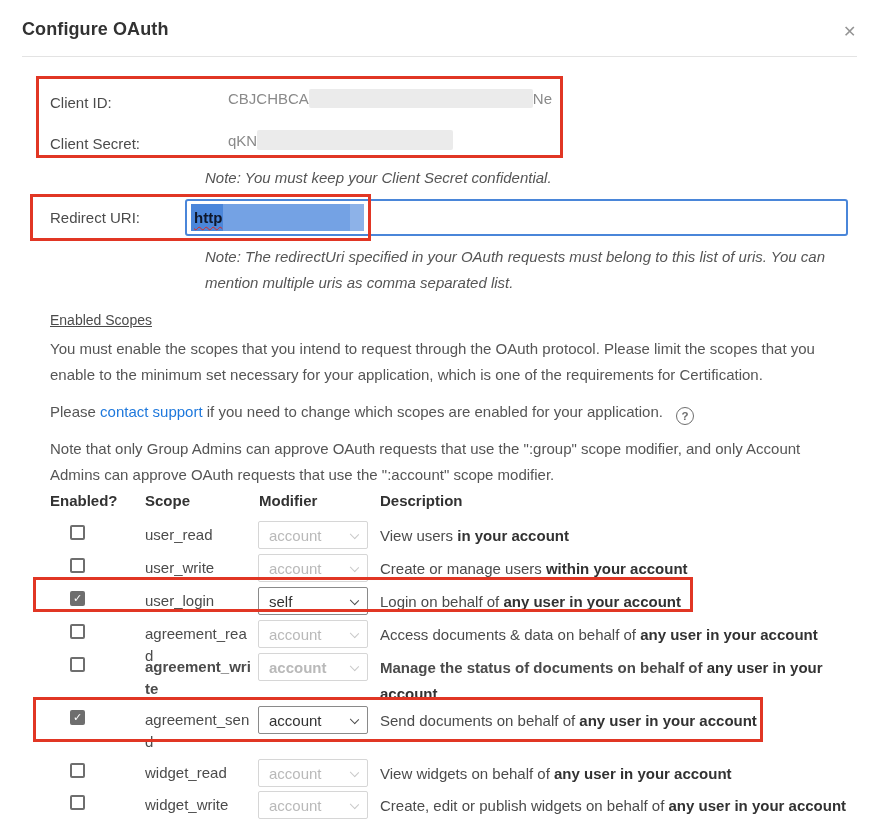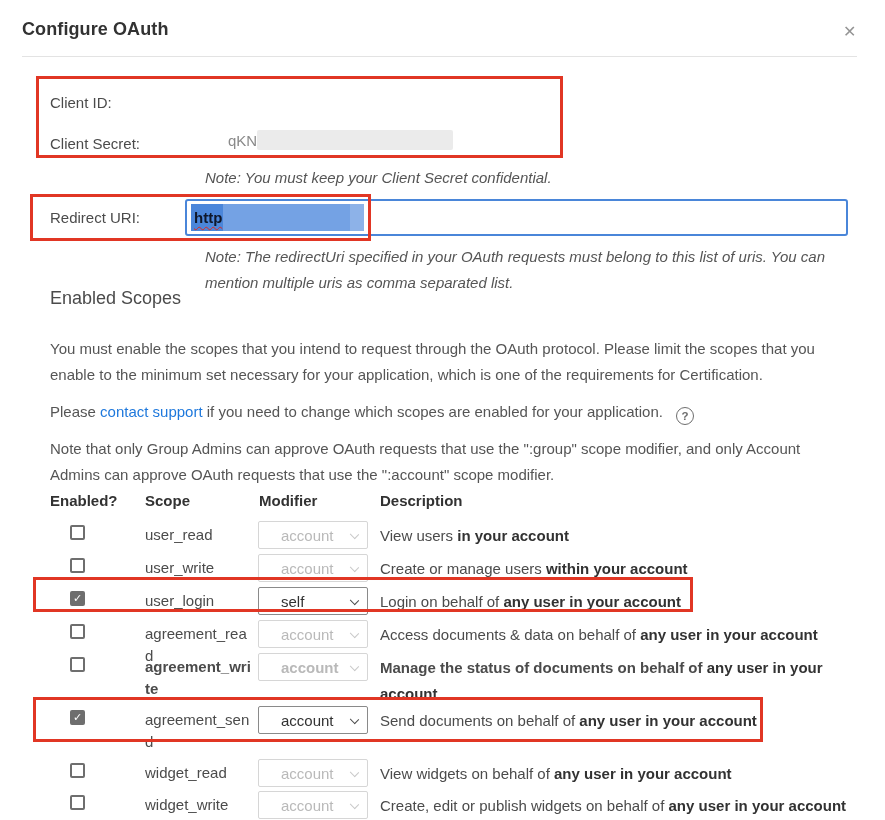--- a/index.html
+++ b/index.html
@@ -37,21 +37,21 @@
     text-decoration:underline wavy #e0281e 1px;text-underline-offset:3px;}
   .sel-light{display:inline-block;width:127px;height:27px;background:var(--sel-light);}
   .sel-tail{display:inline-block;width:14px;height:27px;background:#8db2e8;}
 
   .ann-box{border:3px solid var(--annotation);pointer-events:none;}
   .box1{left:36px;top:76px;width:527px;height:82px;}
   .box2{left:30px;top:194px;width:341px;height:47px;}
   .box3{left:33px;top:577px;width:660px;height:35px;}
   .box4{left:33px;top:697px;width:730px;height:45px;}
 
-  .section-heading{left:50px;top:288px;font-size:18px;color:var(--text);}
+  .section-heading{left:50px;top:312px;font-size:14px;color:var(--text);text-decoration:underline;}
   .para{font-size:15px;color:#555;line-height:26px;}
   .p1{left:50px;top:336px;width:800px;}
   .p2{left:50px;top:399px;width:800px;white-space:nowrap;}
   .p3{left:50px;top:436px;width:800px;}
   .link{color:var(--link);cursor:pointer;}
   .help-icon{display:inline-flex;align-items:center;justify-content:center;width:18px;height:18px;
     border:1.5px solid #6e6e6e;border-radius:50%;color:#6e6e6e;font-size:11.5px;font-weight:700;
     margin-left:13px;vertical-align:-3px;cursor:pointer;}
 
   .th{font-size:15px;font-weight:700;color:var(--text-dark);top:492px;}
@@ -64,41 +64,44 @@
   .cb{position:absolute;left:70px;top:5px;width:15px;height:15px;border:2px solid #6e6e6e;
     border-radius:2px;background:#fff;cursor:pointer;display:flex;align-items:center;justify-content:center;}
   .cb .tick{display:none;color:#fff;font-size:11px;font-weight:700;line-height:11px;}
   .cb.checked{background:#6e6e6e;}
   .cb.checked .tick{display:block;}
 
   .scope{position:absolute;left:145px;top:4px;width:106px;font-size:15px;color:var(--text);
     line-height:22px;word-break:break-all;}
 
   .select{position:absolute;left:258px;top:1px;width:110px;height:28px;border:1px solid #d6d6d6;
-    border-radius:2px;background:#fff;display:flex;align-items:center;padding-left:22px;}
+    border-radius:2px;background:#fff;display:flex;align-items:center;padding-left:10px;}
   .select .selval{font-size:15px;color:#b9b9b9;}
   .select .chev{position:absolute;right:9px;top:9px;width:7px;height:7px;
     border-right:1.5px solid #c8c8c8;border-bottom:1.5px solid #c8c8c8;transform:rotate(45deg) scale(1,.9);}
   .select.enabled{border-color:#8a8a8a;cursor:pointer;}
   .select.enabled .selval{color:var(--text-dark);}
   .select.enabled .chev{border-color:#4b4b4b;}
 
   .desc{position:absolute;left:380px;top:3px;width:472px;font-size:15px;color:var(--text);line-height:26px;}
   .desc b{color:var(--text-dark);}
 </style>
 </head>
 <body>
 
 <div class="page">
 
   <div class="abs title">Configure OAuth</div>
   <div class="abs close">✕</div>
   <div class="abs divider"></div>
 
   <div class="abs field-label" style="left:50px;top:94px;">Client ID:</div>
+  <div class="abs field-value" style="left:228px;top:89px;">
+    <span>CBJCHBCA</span><span class="redact redact-id"></span><span>Ne</span>
+  </div>
   <div class="abs field-label" style="left:50px;top:135px;">Client Secret:</div>
   <div class="abs field-value" style="left:228px;top:130px;">
     <span>qKN</span><span class="redact redact-secret"></span>
   </div>
   <div class="abs ann-box box1"></div>
 
   <div class="abs note" style="left:205px;top:165px;">Note: You must keep your Client Secret confidential.</div>
 
   <div class="abs field-label" style="left:50px;top:209px;">Redirect URI:</div>
   <div class="abs uri-input">

